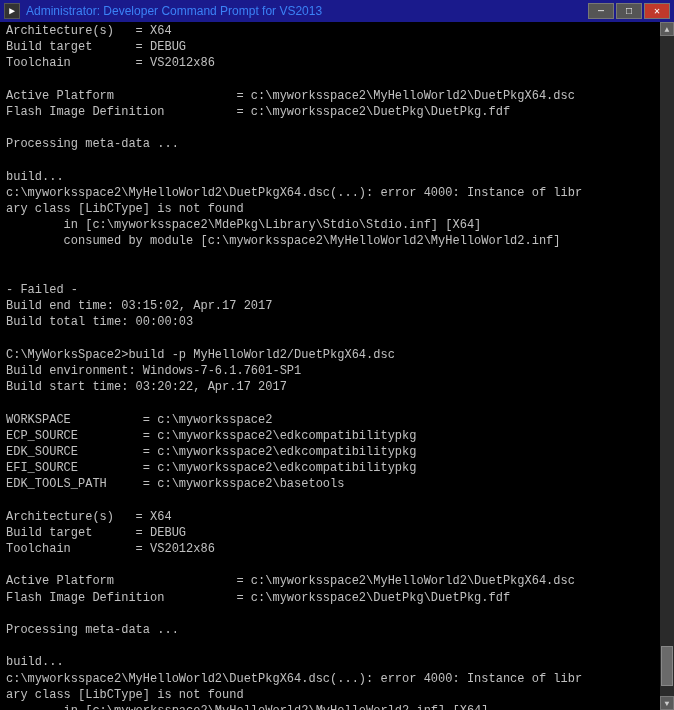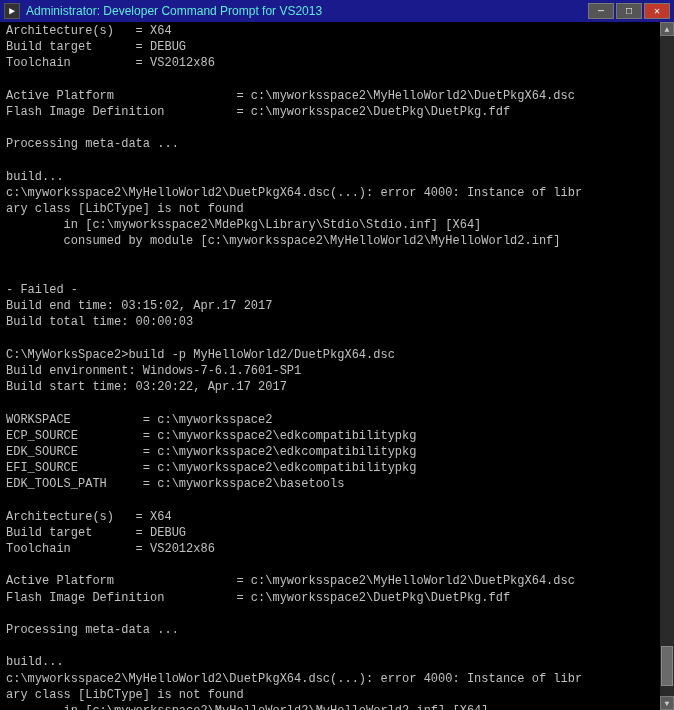--- a/index.html
+++ b/index.html
@@ -30,21 +30,21 @@
       height: 16px;
       background: #333;
       display: flex;
       align-items: center;
       justify-content: center;
       font-size: 10px;
       color: #fff;
       border: 1px solid #555;
     }
     .title-bar-text {
-      color: #5eead4;
+      color: #3b82f6;
       font-family: 'Segoe UI', Arial, sans-serif;
       font-size: 12px;
     }
     .title-bar-buttons {
       display: flex;
       gap: 2px;
     }
     .tb-btn {
       width: 26px;
       height: 16px;

